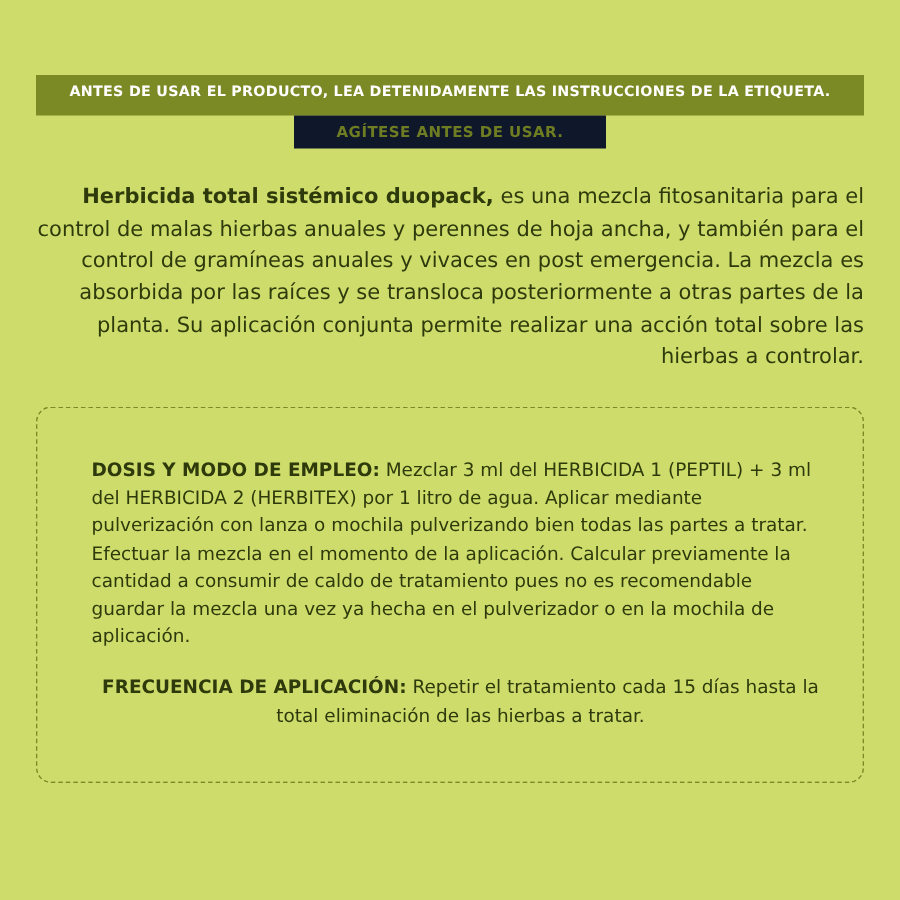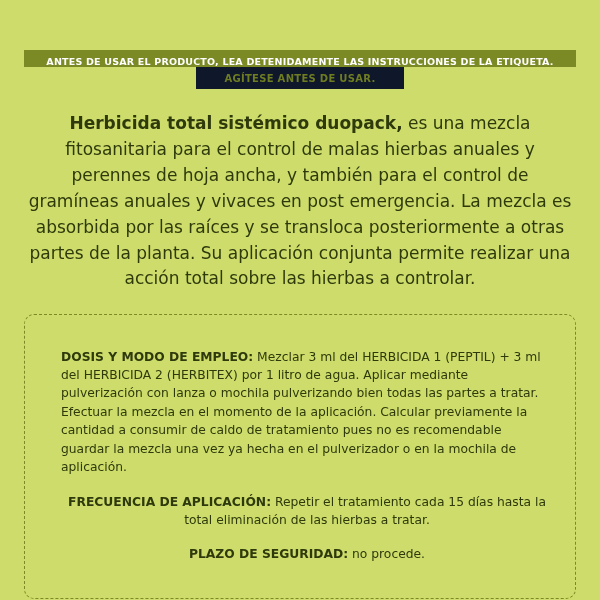--- a/index.html
+++ b/index.html
@@ -22,43 +22,43 @@
     padding: 0 24px;
   }
   .banner {
     margin-top: 50px;
     background: #7b8a25;
     color: #ffffff;
     text-align: center;
     font-size: 9.5px;
     font-weight: bold;
     letter-spacing: 0.2px;
-    padding: 7px 6px 0;
+    padding: 7px 6px 10px;
     line-height: 1.1;
   }
   .subbanner-wrap {
     display: flex;
     justify-content: center;
   }
   .subbanner {
     background: #0f172a;
     color: #6f7d22;
     font-size: 10px;
     font-weight: bold;
     letter-spacing: 0.3px;
     padding: 6px 28px 5px;
     text-align: center;
     line-height: 1.1;
   }
   .intro {
     margin-top: 22px;
-    font-size: 17px;
+    font-size: 14px;
     line-height: 1.52;
     color: #2f3a0c;
-    text-align: center;
+    text-align: right;
   }
   .intro b {
     font-weight: bold;
   }
   .box {
     margin-top: 22px;
     border: 1.5px dashed #7b8a25;
     border-radius: 10px;
     padding: 20px 22px 22px 36px;
     box-sizing: border-box;
@@ -88,17 +88,16 @@
   </div>
 
   <p class="intro"><b>Herbicida total sistémico duopack,</b><span> es una mezcla fitosanitaria para el control de malas hierbas anuales y perennes de hoja ancha, y también para el control de gramíneas anuales y vivaces en post emergencia. La mezcla es absorbida por las raíces y se transloca posteriormente a otras partes de la planta. Su aplicación conjunta permite realizar una acción total sobre las hierbas a controlar.</span></p>
 
   <div class="box">
 
     <p class="block"><b>DOSIS Y MODO DE EMPLEO:</b><span> Mezclar 3 ml del HERBICIDA 1 (PEPTIL) + 3 ml del HERBICIDA 2 (HERBITEX) por 1 litro de agua. Aplicar mediante pulverización con lanza o mochila pulverizando bien todas las partes a tratar. Efectuar la mezcla en el momento de la aplicación. Calcular previamente la cantidad a consumir de caldo de tratamiento pues no es recomendable guardar la mezcla una vez ya hecha en el pulverizador o en la mochila de aplicación.</span></p>
 
     <p class="block"><b>FRECUENCIA DE APLICACIÓN:</b><span> Repetir el tratamiento cada 15 días hasta la total eliminación de las hierbas a tratar.</span></p>
 
-    <p class="block"><b>PLAZO DE SEGURIDAD:</b><span> no procede.</span></p>
 
   </div>
 
 </div>
 
 </body></html>

